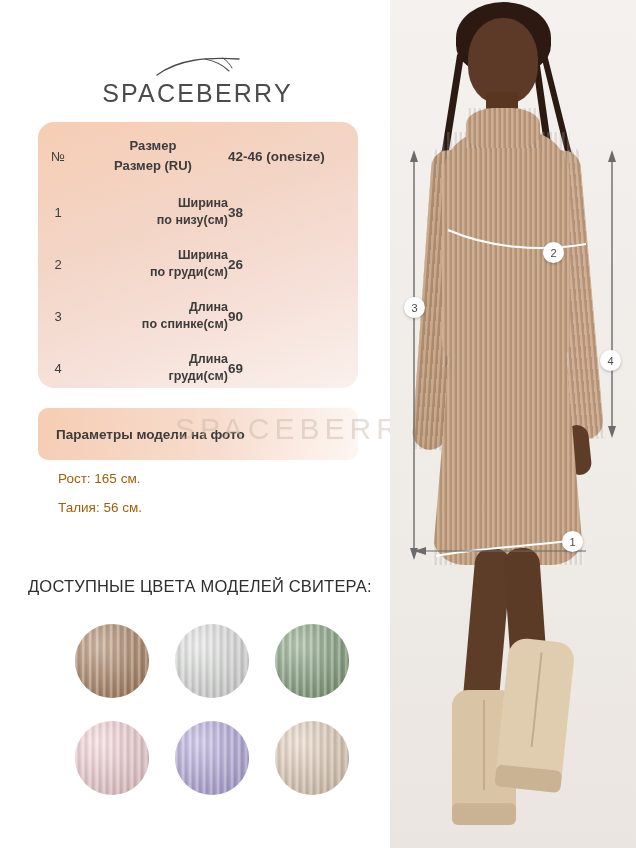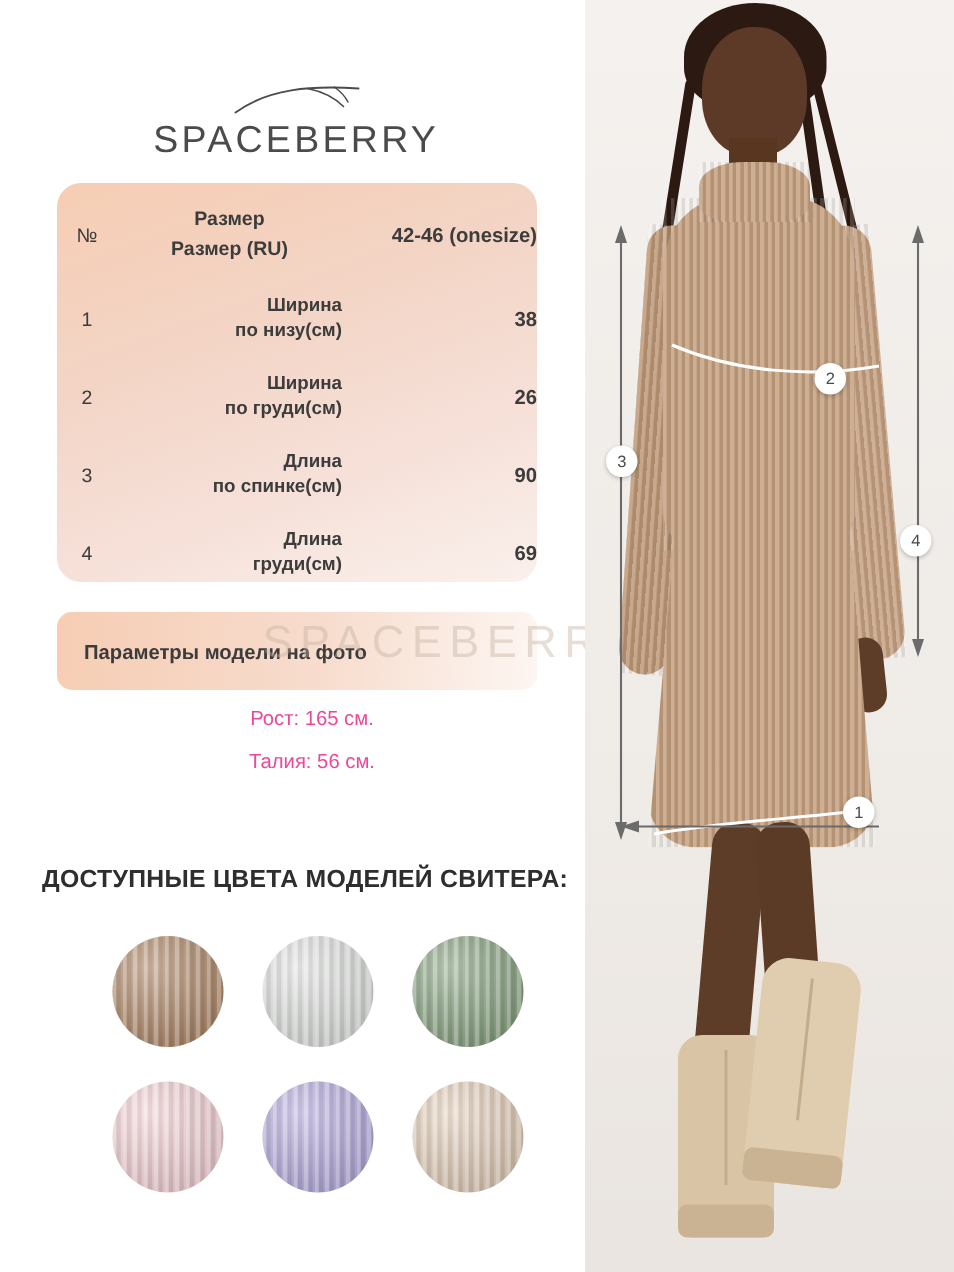--- a/index.html
+++ b/index.html
@@ -54,21 +54,21 @@
     border-collapse: collapse;
     font-size: 12.5px;
     color: #3c3c3c;
   }
   .size-table th, .size-table td {
     padding: 0;
     vertical-align: middle;
   }
   .col-num { width: 40px; text-align: center; }
   .col-name { width: 150px; text-align: center; }
-  .col-val { width: 130px; text-align: right; }
+  .col-val { width: 130px; text-align: left; }
 
   .head-row td { padding-top: 14px; padding-bottom: 10px; }
   .head-num { font-size: 13px; color: #3c3c3c; }
   .head-name-l1 { font-size: 13px; font-weight: 700; color: #3c3c3c; line-height: 20px;}
   .head-name-l2 { font-size: 13px; font-weight: 700; color: #3c3c3c; line-height: 20px;}
   .head-val { font-size: 13.5px; font-weight: 700; color: #3c3c3c; }
 
   .data-row td { height: 52px; }
   .row-num { font-size: 13px; color:#3c3c3c; }
   .row-name { font-size: 12.5px; font-weight: 700; color: #3c3c3c; line-height: 17px; text-align: right; }
@@ -90,31 +90,30 @@
     font-weight: 700;
     color: #3c3c3c;
   }
   .model-list {
     position: absolute;
     left: 58px; top: 464px;
     width: 300px;
   }
   .model-list div {
     font-size: 13.5px;
-    color: #ec4899;
+    color: #a16207;
     line-height: 29px;
-    text-align: center;
   }
 
   
   .colors-title {
     position: absolute;
     left: 28px; top: 577px;
     font-size: 16.5px;
-    font-weight: 700;
+    font-weight: 400;
     letter-spacing: .2px;
     color: #2e2e2e;
   }
   .swatch-grid {
     position: absolute;
     left: 62px; top: 612px;
     width: 300px;
     display: grid;
     grid-template-columns: repeat(3, 100px);
     grid-auto-rows: 97px;

